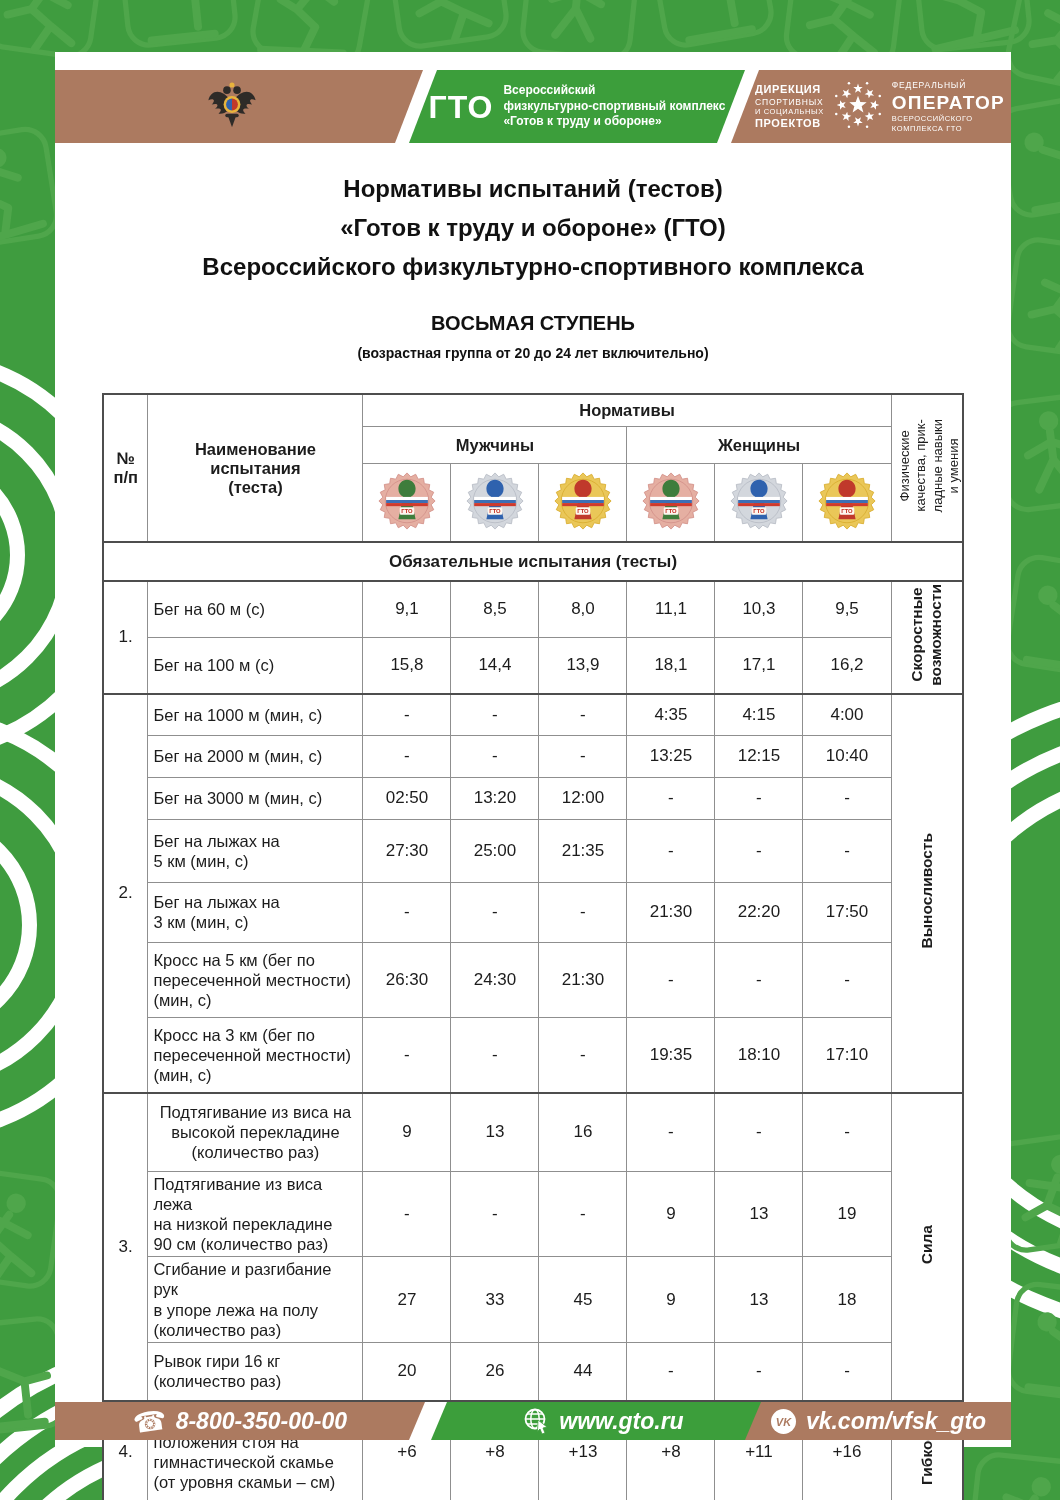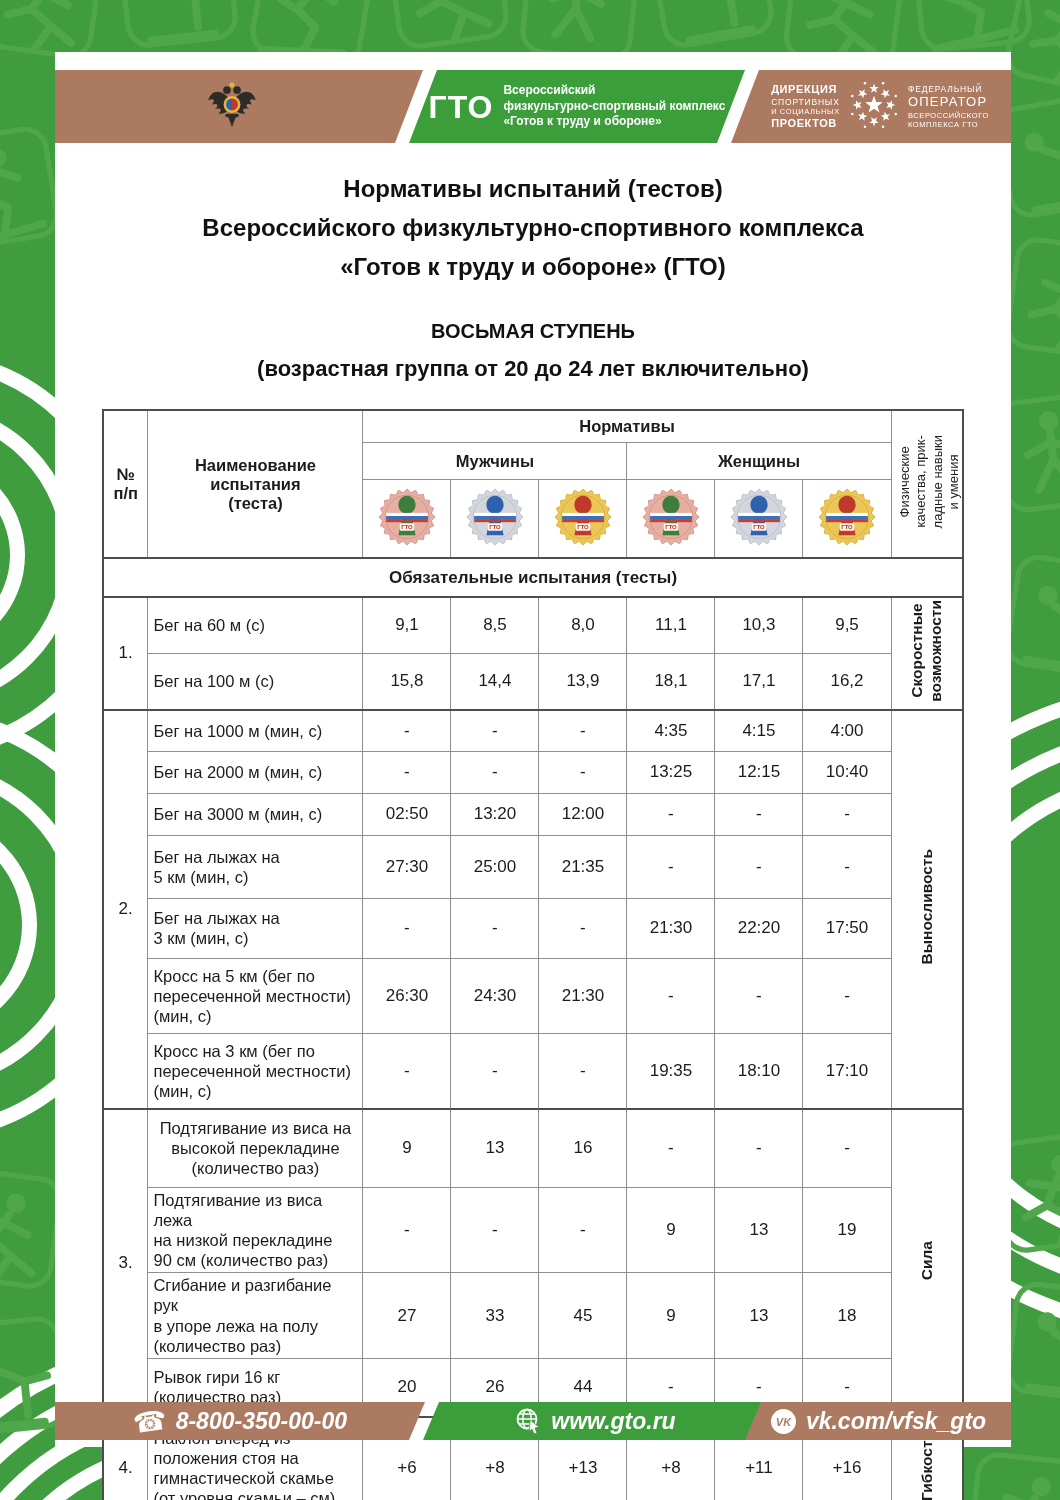--- a/index.html
+++ b/index.html
@@ -23,39 +23,39 @@
   .footer-band{position:absolute;left:0;right:0;bottom:7px;height:38px;}
   .seg{position:absolute;top:0;bottom:0;display:flex;align-items:center;justify-content:center;}
   .hseg1{left:0;width:368px;background:var(--brown,#AC7A60);
          clip-path:polygon(0 0,100% 0,calc(100% - 28px) 100%,0 100%);padding-right:14px;box-sizing:border-box;}
   .hseg2{left:354px;width:336px;background:var(--band-green,#3C9E3B);
          clip-path:polygon(28px 0,100% 0,calc(100% - 28px) 100%,0 100%);}
   .hseg3{left:676px;right:0;background:var(--brown,#AC7A60);
          clip-path:polygon(28px 0,100% 0,100% 100%,0 100%);padding-left:18px;box-sizing:border-box;}
   .fseg1{left:0;width:370px;background:var(--brown,#AC7A60);
          clip-path:polygon(0 0,100% 0,calc(100% - 16px) 100%,0 100%);}
-  .fseg2{left:368px;width:344px;background:var(--band-green,#3C9E3B);
+  .fseg2{left:376px;width:344px;background:var(--band-green,#3C9E3B);
          clip-path:polygon(16px 0,100% 0,calc(100% - 16px) 100%,0 100%);}
   .fseg3{left:690px;right:0;background:var(--brown,#AC7A60);
          clip-path:polygon(16px 0,100% 0,100% 100%,0 100%);}
   .seg-inner{display:flex;align-items:center;gap:10px;}
   .ministry-text{color:#fff;font-size:13px;letter-spacing:.4px;line-height:1.45;}
   .gto-logo{color:#fff;font-weight:bold;font-size:32px;letter-spacing:1px;line-height:1;}
   .gto-text{color:#fff;font-weight:bold;font-size:12px;line-height:1.3;}
   .dir-text,.oper-text{color:#ffffff;line-height:1.25;}
   .l-big{font-size:11px;font-weight:bold;letter-spacing:.6px;}
   .l-mid{font-size:8.5px;letter-spacing:.8px;}
   .l-sm{font-size:7.5px;letter-spacing:.6px;}
-  .oper-big{font-size:13px;font-weight:normal;letter-spacing:1.2px;}
+  .oper-big{font-size:19px;font-weight:bold;letter-spacing:1.2px;}
   .footer-item{color:#fff;font-weight:bold;font-style:italic;font-size:23px;display:flex;align-items:center;gap:9px;}
   .phone-glyph{font-family:"DejaVu Sans",sans-serif;font-style:normal;font-size:27px;line-height:1;transform:rotate(-8deg);}
   
   .title-block{text-align:center;margin-top:26px;color:#111;}
   .title-line{font-size:24px;font-weight:bold;line-height:39px;}
-  .subtitle-line{font-size:20px;font-weight:bold;line-height:30px;margin-top:8px;}
+  .subtitle-line{font-size:20px;font-weight:bold;line-height:30px;margin-top:0;}
   .subtitle-gap{height:22px;}
   
   table.norms{
     border-collapse:collapse;table-layout:fixed;width:860px;margin:25px auto 0;
     font-size:17px;color:#1c1c1c;
     border:2.4px solid var(--border-strong,#4D4D4D);
   }
   table.norms th,table.norms td{
     border:1px solid var(--border,#8F8F8F);background:#fff;padding:2px 5px;
     vertical-align:middle;overflow:hidden;
@@ -267,25 +267,25 @@
           <div class="oper-big">ОПЕРАТОР</div>
           <div class="l-sm">ВСЕРОССИЙСКОГО</div>
           <div class="l-sm">КОМПЛЕКСА ГТО</div>
         </div>
       </div>
     </div>
   </div>
 
   <div class="title-block">
     <div class="title-line">Нормативы испытаний (тестов)</div>
+    <div class="title-line">«Готов к труду и обороне» (ГТО)</div>
     <div class="title-line">Всероссийского физкультурно-спортивного комплекса</div>
-    <div class="title-line">«Готов к труду и обороне» (ГТО)</div>
     <div class="subtitle-gap"></div>
     <div class="subtitle-line">ВОСЬМАЯ СТУПЕНЬ</div>
-    <div class="subtitle-line" style="font-size:22px;">(возрастная группа от 20 до 24 лет включительно)</div>
+    <div class="subtitle-line" style="font-size:14px;">(возрастная группа от 20 до 24 лет включительно)</div>
   </div>
 
   <table class="norms">
     <colgroup>
       <col style="width:45px">
         <col style="width:215px">
       <col style="width:88px">
         <col style="width:88px">
         <col style="width:88px">
       <col style="width:88px">

